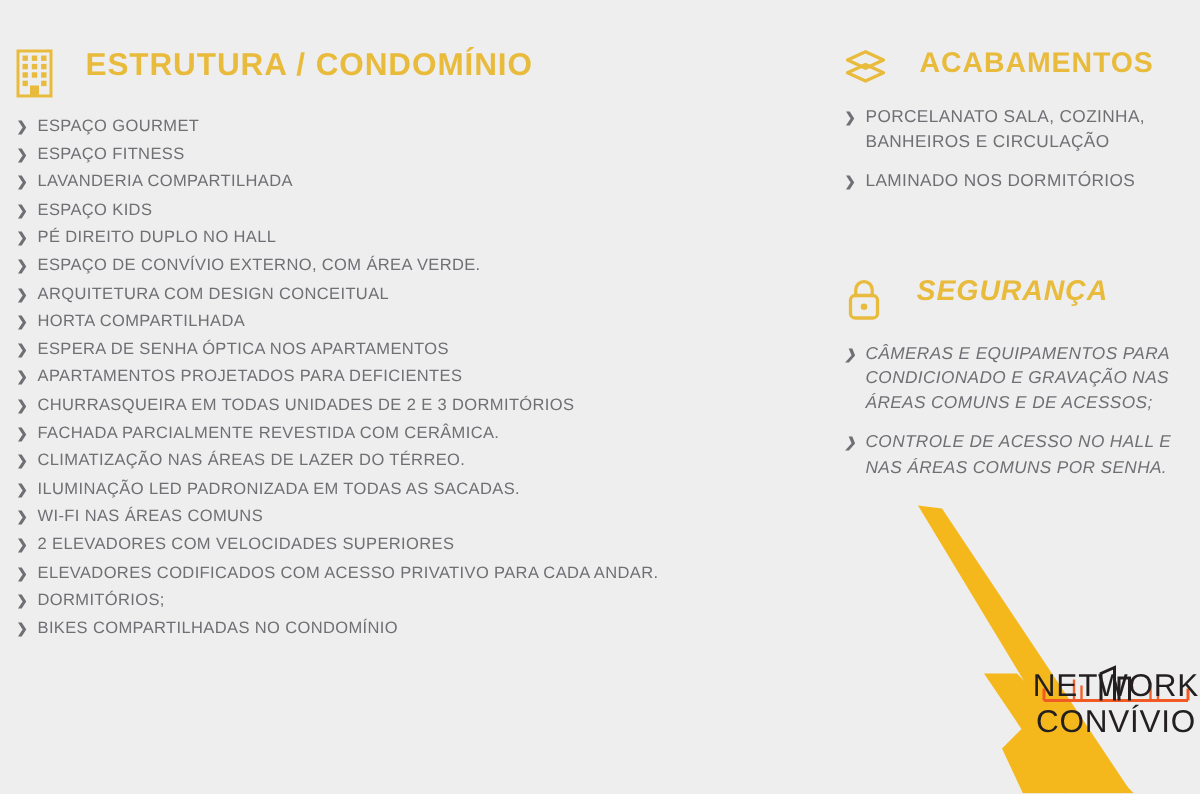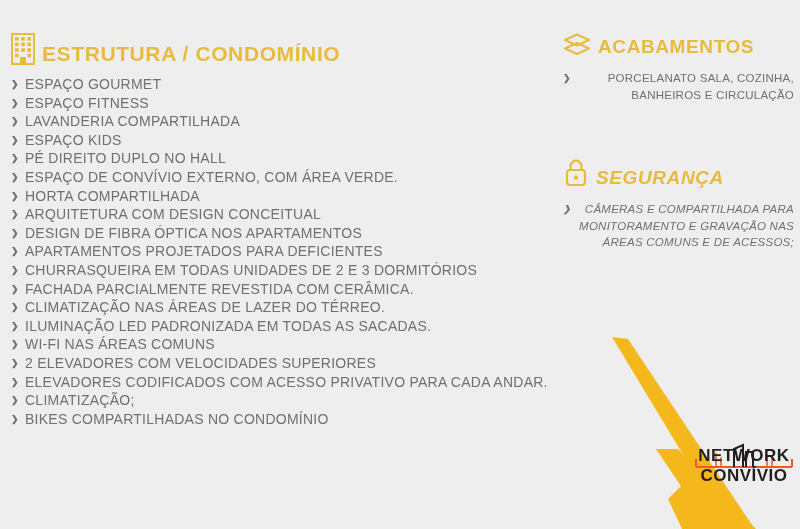--- a/index.html
+++ b/index.html
@@ -45,22 +45,22 @@
   .col-right {
     position: absolute;
     left: 562px;
     top: 32px;
     width: 232px;
   }
 
   
   .sec-head {
     display: flex;
-    align-items: flex-end;
-    gap: 6px;
+    align-items: flex-start;
+    gap: 21px;
   }
   .sec-head .ico {
     flex: 0 0 auto;
     display: block;
     line-height: 0;
   }
   .sec-title {
     color: #e9bb3d;
     font-size: 21px;
     font-weight: bold;
@@ -73,32 +73,31 @@
 
   
   ul.flist {
     list-style: none;
     margin: 9px 0 0 0;
     padding: 0;
   }
   ul.flist li {
     position: relative;
     color: #6f6f74;
-    font-size: 14px;
+    font-size: 11px;
     letter-spacing: 0.25px;
     line-height: 18.6px;
     padding-left: 15px;
     margin: 0;
   }
   .col-left ul.flist li {
     line-height: 18.6px;
   }
   .col-right ul.flist {
     margin-top: 12px;
-    text-align: right;
   }
   .col-right ul.flist li {
     line-height: 16.5px;
     margin-bottom: 10px;
     font-size: 11.5px;
   }
   ul.flist li::before {
     content: "\276F";
     position: absolute;
     left: 1px;
@@ -117,22 +116,22 @@
   .logo {
     position: absolute;
     left: 688px;
     top: 447px;
     width: 112px;
     text-align: center;
     line-height: 1;
   }
   .logo-word {
     color: #231f20;
-    font-size: 17px;
-    font-weight: bold;
+    font-size: 21px;
+    font-weight: normal;
     letter-spacing: 0.5px;
     display: block;
   }
   .logo-word.second {
     margin-top: 3px;
   }
   .logo-mark {
     position: absolute;
     left: 694px;
     top: 443px;
@@ -176,32 +175,32 @@
         </span>
         <span class="sec-title">ESTRUTURA / CONDOMÍNIO</span>
       </div>
       <ul class="flist">
         <li>ESPAÇO GOURMET</li>
         <li>ESPAÇO FITNESS</li>
         <li>LAVANDERIA COMPARTILHADA</li>
         <li>ESPAÇO KIDS</li>
         <li>PÉ DIREITO DUPLO NO HALL</li>
         <li>ESPAÇO DE CONVÍVIO EXTERNO, COM ÁREA VERDE.</li>
+        <li>ARQUITETURA COM DESIGN CONCEITUAL</li>
         <li>HORTA COMPARTILHADA</li>
-        <li>ARQUITETURA COM DESIGN CONCEITUAL</li>
-        <li>DESIGN DE FIBRA ÓPTICA NOS APARTAMENTOS</li>
+        <li>ESPERA DE SENHA ÓPTICA NOS APARTAMENTOS</li>
         <li>APARTAMENTOS PROJETADOS PARA DEFICIENTES</li>
         <li>CHURRASQUEIRA EM TODAS UNIDADES DE 2 E 3 DORMITÓRIOS</li>
         <li>FACHADA PARCIALMENTE REVESTIDA COM CERÂMICA.</li>
         <li>CLIMATIZAÇÃO NAS ÁREAS DE LAZER DO TÉRREO.</li>
         <li>ILUMINAÇÃO LED PADRONIZADA EM TODAS AS SACADAS.</li>
         <li>WI-FI NAS ÁREAS COMUNS</li>
         <li>2 ELEVADORES COM VELOCIDADES SUPERIORES</li>
         <li>ELEVADORES CODIFICADOS COM ACESSO PRIVATIVO PARA CADA ANDAR.</li>
-        <li>CLIMATIZAÇÃO;</li>
+        <li>DORMITÓRIOS;</li>
         <li>BIKES COMPARTILHADAS NO CONDOMÍNIO</li>
       </ul>
     </div>
 
   </div>
 
   <div class="col-right">
 
     <div class="sec-block">
       <div class="sec-head">
@@ -210,36 +209,38 @@
             <g fill="none" stroke="#e9bb3d" stroke-width="2.2" stroke-linejoin="round">
               <polygon points="15,2.5 27,8 15,13.5 3,8"></polygon>
               <polygon points="15,11 27,16.5 15,22 3,16.5"></polygon>
             </g>
           </svg>
         </span>
         <span class="sec-title">ACABAMENTOS</span>
       </div>
       <ul class="flist">
         <li>PORCELANATO SALA, COZINHA, BANHEIROS E CIRCULAÇÃO</li>
+        <li>LAMINADO NOS DORMITÓRIOS</li>
       </ul>
     </div>
 
     <div class="sec-block" style="margin-top:54px;font-style:italic;">
       <div class="sec-head">
         <span class="ico">
           <svg width="28" height="32" viewBox="0 0 28 32" aria-hidden="true">
             <path d="M8.5 13 V9.2 a5.5 5.5 0 0 1 11 0 V13" fill="none" stroke="#e9bb3d" stroke-width="2.2" stroke-linecap="round"></path>
             <rect x="5" y="13" width="18" height="15" rx="3" fill="none" stroke="#e9bb3d" stroke-width="2.2"></rect>
             <circle cx="14" cy="20.5" r="2.2" fill="#e9bb3d"></circle>
           </svg>
         </span>
         <span class="sec-title">SEGURANÇA</span>
       </div>
       <ul class="flist">
-        <li>CÂMERAS E COMPARTILHADA PARA MONITORAMENTO E GRAVAÇÃO NAS ÁREAS COMUNS E DE ACESSOS;</li>
+        <li>CÂMERAS E EQUIPAMENTOS PARA CONDICIONADO E GRAVAÇÃO NAS ÁREAS COMUNS E DE ACESSOS;</li>
+        <li>CONTROLE DE ACESSO NO HALL E NAS ÁREAS COMUNS POR SENHA.</li>
       </ul>
     </div>
 
   </div>
 
   <svg class="logo-mark" width="100" height="26" viewBox="0 0 100 26" aria-hidden="true">
     <g stroke="#f15a24" stroke-width="2" fill="none">
       <path d="M2 24 V16"></path>
       <path d="M2 24 H98"></path>
       <path d="M98 24 V16"></path>

